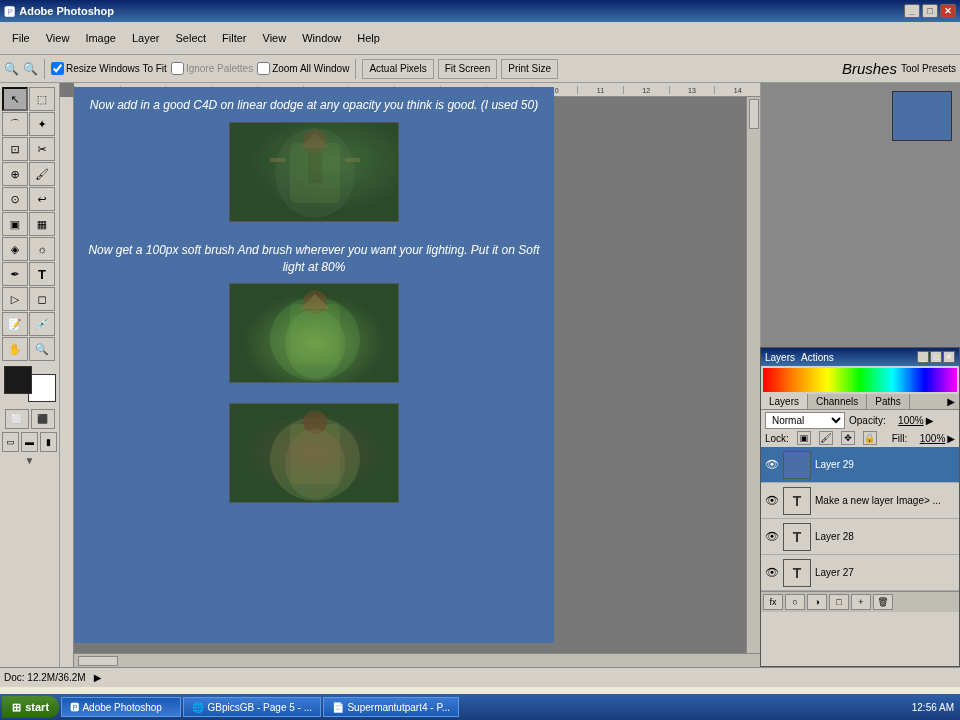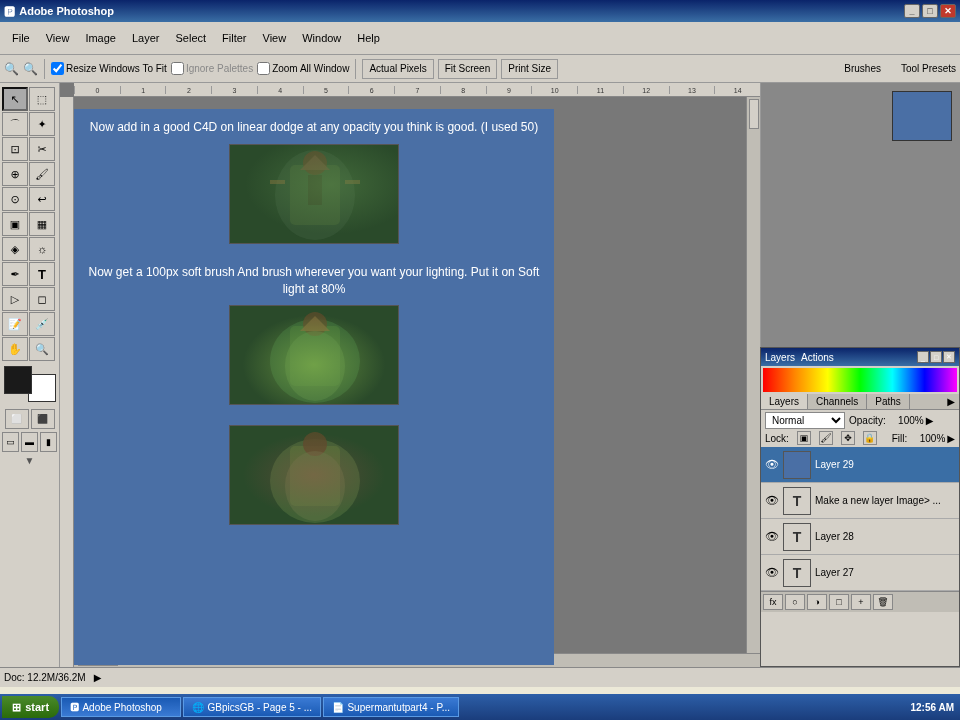--- a/index.html
+++ b/index.html
@@ -146,26 +146,27 @@
       border-right: 1px solid #888;
       writing-mode: vertical-rl;
       font-size: 8px; color: #333;
     }
     .ruler-marks { display: flex; width: 100%; }
     .ruler-mark { flex: 1; text-align: center; border-left: 1px solid #999; font-size: 7px; padding-top: 1px; }
 
     
     #document-canvas {
       position: absolute;
-      top: 26px;
+      top: 4px;
       left: 14px;
       width: 480px;
       background: #4a6fa5;
       overflow-y: auto;
       overflow-x: hidden;
+      font-style: italic;
     }
     #document-content {
       width: 100%;
       padding: 10px;
       color: white;
       font-size: 12px;
     }
     .tutorial-step { margin-bottom: 20px; text-align: center; }
     .tutorial-step p { margin-bottom: 8px; line-height: 1.4; }
     .step-image {
@@ -250,21 +251,21 @@
       font-size: 10px;
       padding: 1px 2px;
       background: white;
       border: 1px solid #888;
       width: 80px;
     }
     #layers-opacity-row {
       display: flex; align-items: center; gap: 2px;
     }
     .layers-label { font-size: 10px; }
-    .layers-val { font-size: 10px; width: 36px; text-align: right; }
+    .layers-val { font-size: 10px; width: 36px; text-align: right; text-decoration: underline; }
     #layers-lock-row {
       display: flex; align-items: center; gap: 8px; margin: 2px 4px;
     }
     .lock-btn {
       width: 14px; height: 14px;
       background: #d4d0c8;
       border: 1px solid #888;
       display: flex; align-items: center; justify-content: center;
       font-size: 9px; cursor: pointer;
     }
@@ -364,21 +365,20 @@
       border: 1px solid #5a9ae4;
       min-width: 120px;
     }
     .taskbar-item.active { background: linear-gradient(to bottom, #1a5ab4, #3a7ad4); }
     #taskbar-right {
       margin-left: auto;
       display: flex; align-items: center;
       color: white; font-size: 10px;
       padding-right: 4px;
       gap: 6px;
-      font-weight: bold;
     }
 
     
     #scroll-arrow { text-align: center; font-size: 10px; color: #555; margin-top: 2px; }
 
     
     #mini-preview {
       background: #888;
       flex: 1;
     }
@@ -432,21 +432,21 @@
   </label>
   <label class="toolbar-checkbox">
     <input type="checkbox" style="">
     <span>Zoom All Window</span>
   </label>
   <div class="toolbar-sep"></div>
   <button class="toolbar-btn">Actual Pixels</button>
   <button class="toolbar-btn">Fit Screen</button>
   <button class="toolbar-btn">Print Size</button>
   <div style="margin-left:auto; display:flex; align-items:center;">
-    <span style="font-size:10px; margin-right:20px;">Brushes</span>
+    <span style="font-size:15px; margin-right:4px;font-style:italic;">Brushes</span>
     <span style="font-size:10px;">Tool Presets</span>
   </div>
 </div>
 
 <div id="main-layout" style="height: 584px;">
 
   <div id="left-tools">
     <div class="tool-row">
       <div class="tool-btn active" title="Move Tool">↖</div>
       <div class="tool-btn" title="Selection Tool">⬚</div>

